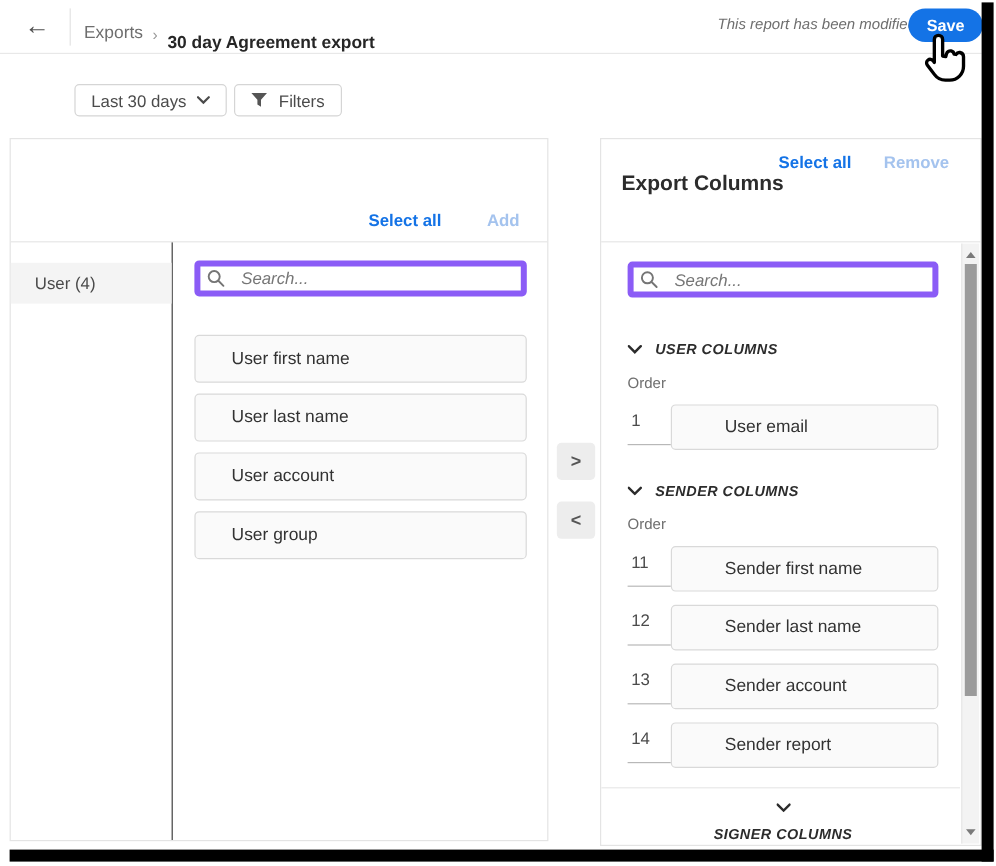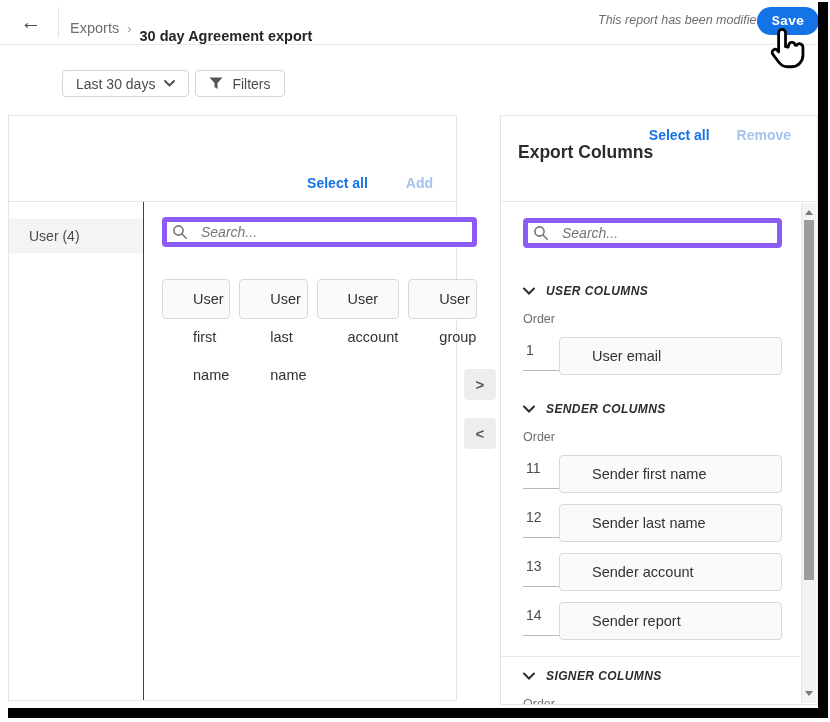--- a/index.html
+++ b/index.html
@@ -13,21 +13,21 @@
   
   .topbar { position:absolute; left:0; top:0; width:818px; height:45px; background:#fff; border-bottom:1px solid #e8e8e8; }
   .back-btn { position:absolute; left:16px; top:8px; width:30px; height:28px; border:none; background:transparent; font-size:21px; color:#505050; cursor:pointer; line-height:28px; text-align:center; }
   .topbar-divider { position:absolute; left:58px; top:7px; width:1px; height:31px; background:#e3e3e3; }
   .breadcrumb { position:absolute; left:70px; top:12px; font-size:14.5px; display:flex; gap:8px; align-items:center; }
   .crumb-parent { color:#6e6e6e; cursor:pointer; }
   .crumb-sep { color:#9a9a9a; font-size:13px; }
   .crumb-current { color:#262626; font-weight:bold;margin-top:16px; }
   .modified-note { position:absolute; right:235px; top:13px; left:auto; font-size:12.5px; font-style:italic; color:#6e6e6e; white-space:nowrap; }
   .modified-note { right:auto; left:598px; }
-  .save-btn { position:absolute; left:757px; top:7px; width:62px; height:28px; background:#1473e6; color:#fff; font-weight:bold; font-size:13.5px; border:none; border-radius:14px; cursor:pointer; font-family:Liberation Mono, monospace; }
+  .save-btn { position:absolute; left:757px; top:7px; width:62px; height:28px; background:#1473e6; color:#fff; font-weight:bold; font-size:13.5px; border:none; border-radius:14px; cursor:pointer; font-family:Liberation Sans, sans-serif; }
   .cursor-hand { position:absolute; left:766px; top:27px; width:42px; height:46px; pointer-events:none; z-index:50; }
 
   
   .filter-row { position:absolute; left:62px; top:70px; height:27px; display:flex; gap:6px; }
   .chip-btn { height:27px; border:1px solid #d5d5d5; border-radius:4px; background:#fff; display:flex; align-items:center; gap:9px; padding:0 13px; font-size:14px; color:#4b4b4b; cursor:pointer; font-family:"Liberation Sans",sans-serif; }
   .chip-btn svg { flex:none; }
 
   
   .panel { position:absolute; background:#fff; border:1px solid #e4e4e4; }
   .panel-left { left:8px; top:115px; width:449px; height:586px; }
@@ -42,41 +42,41 @@
   .avail-body { position:absolute; left:0; top:86px; right:0; bottom:0; display:flex; }
   .cat-col { width:135px; border-right:1px solid #404040; flex:none; }
   .cat-item { margin-top:17px; height:34px; line-height:34px; background:#f4f4f4; padding-left:20px; font-size:14px; color:#4a4a4a; cursor:pointer; }
   .avail-content { flex:1; padding:15px 17px 0 18px; }
 
   .search-wrap { position:relative; height:30px; }
   .search-wrap svg { position:absolute; left:10px; top:7px; }
   .search-input { width:100%; height:30px; border:5px solid #8b5cf6; border-radius:4px; padding:0 10px 0 34px; font-size:14px; color:#4b4b4b; background:#fff; font-family:"Liberation Sans",sans-serif; outline:none; }
   .search-input::placeholder { color:#767676; font-style:italic; }
 
-  .item-list { margin-top:32px; display:flex; flex-direction:row; gap:9px; }
+  .item-list { margin-top:32px; display:flex; flex-direction:column; gap:9px; }
   .col-item { height:40px; line-height:38px; background:#fafafa; border:1px solid #d9d9d9; border-radius:4px; padding-left:30px; font-size:14.5px; color:#323232; cursor:pointer; }
 
   
   .transfer-btn { position:absolute; width:32px; height:31px; background:#ededed; border:none; border-radius:4px; color:#555; font-size:15px; font-weight:bold; cursor:pointer; line-height:31px; text-align:center; font-family:"Liberation Sans",sans-serif; }
   .t-right { left:464px; top:369px; }
   .t-left { left:464px; top:418px; }
 
   
   .export-links { position:absolute; right:26px; top:11px; display:flex; gap:27px; font-size:14px; font-weight:bold; }
   .export-title { position:absolute; left:17px; top:26px; font-size:17.5px; font-weight:bold; color:#2c2c2c; }
 
   .export-content { position:absolute; left:0; top:86px; right:17px; bottom:0; overflow:hidden; padding:16px 18px 0 22px; }
   .section-hdr { display:flex; align-items:center; gap:11px; margin-top:36px; cursor:pointer;font-style:italic; }
   .section-hdr.tight { margin-top:27px; }
-  .section-hdr.after-div { margin-top:12px; }
+  .section-hdr.after-div { margin-top:12px;flex-direction:column; }
   .section-label { font-size:12px; font-weight:bold; color:#2c2c2c; letter-spacing:0.4px; }
   .order-label { margin-top:14px; font-size:12.5px; color:#6e6e6e; }
   .export-row { display:flex; align-items:center; margin-top:11px; }
   .order-cell { width:36px; flex:none; border-bottom:1px solid #b8b8b8; padding:0 0 12px 3px; font-size:14px; color:#4b4b4b; }
-  .export-box { flex:1; margin-left:0; height:38px; line-height:36px; background:#fafafa; border:1px solid #d9d9d9; border-radius:4px; padding-left:32px; font-size:14.5px; color:#323232; cursor:pointer; }
+  .export-box { flex:1; margin-left:0; height:38px; line-height:36px; background:#fafafa; border:1px solid #d9d9d9; border-radius:4px; padding-left:44px; font-size:14.5px; color:#323232; cursor:pointer; }
   .section-divider { height:1px; background:#e8e8e8; margin:16px -18px 0 -22px; }
 
   
   .vscroll { position:absolute; top:87px; right:1px; bottom:1px; width:15px; background:#f3f3f3; border-left:1px solid #e7e7e7; }
   .sb-up, .sb-down { position:absolute; left:3px; width:0; height:0; border-left:4px solid transparent; border-right:4px solid transparent; cursor:pointer; }
   .sb-up { top:7px; border-bottom:5px solid #7a7a7a; }
   .sb-down { bottom:7px; border-top:5px solid #7a7a7a; }
   .sb-thumb { position:absolute; left:2px; top:17px; width:10px; height:360px; background:#9b9b9b; cursor:pointer; }
 </style>
 </head>

